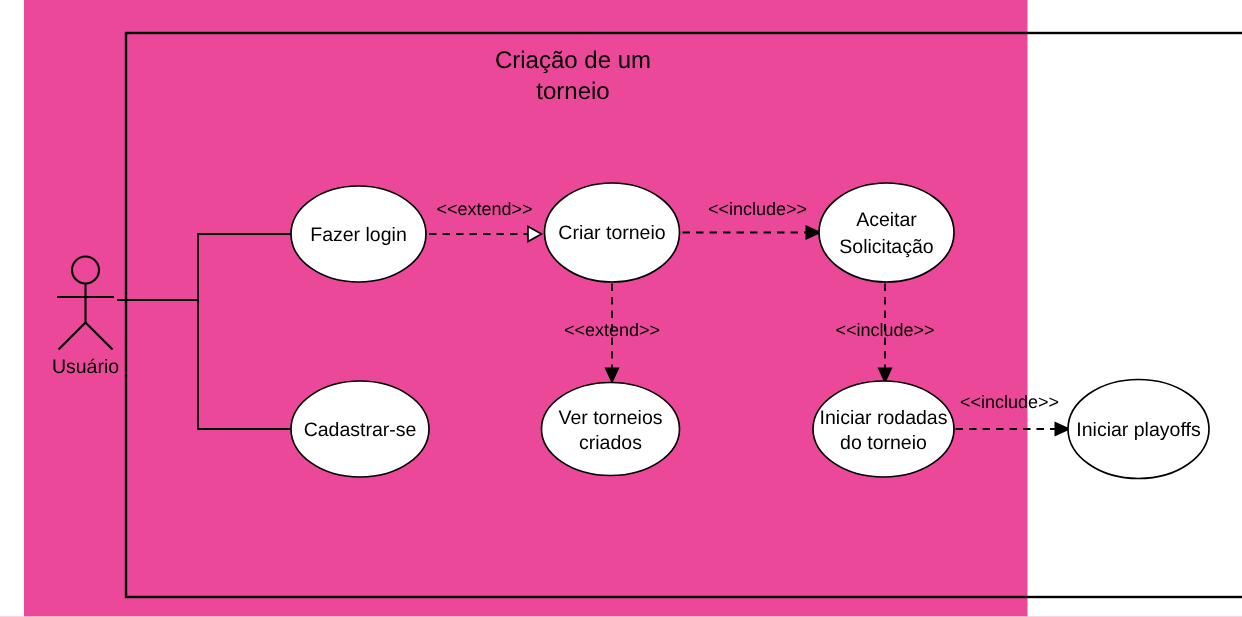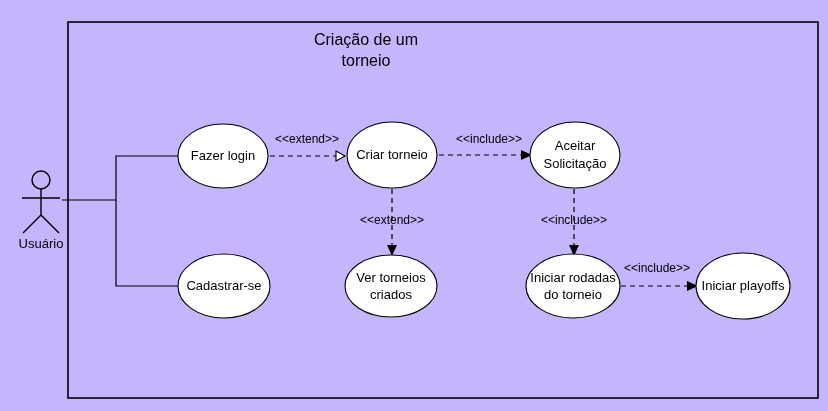--- a/index.html
+++ b/index.html
@@ -9,23 +9,24 @@
     background: #ffffff;
   }
   body {
     font-family: "Liberation Sans", sans-serif;
     width: 828px;
     height: 411px;
     overflow: hidden;
   }
   #diagram-root {
     position: relative;
-    width: 828px;
+    width: 669px;
     height: 411px;
-    background: #c4b5fd;
+    background: #ec4899;
+    margin-left: 16px;
   }
   svg.canvas {
     position: absolute;
     top: 0;
     left: 0;
     width: 828px;
     height: 411px;
     display: block;
   }
   .uc-ellipse {

